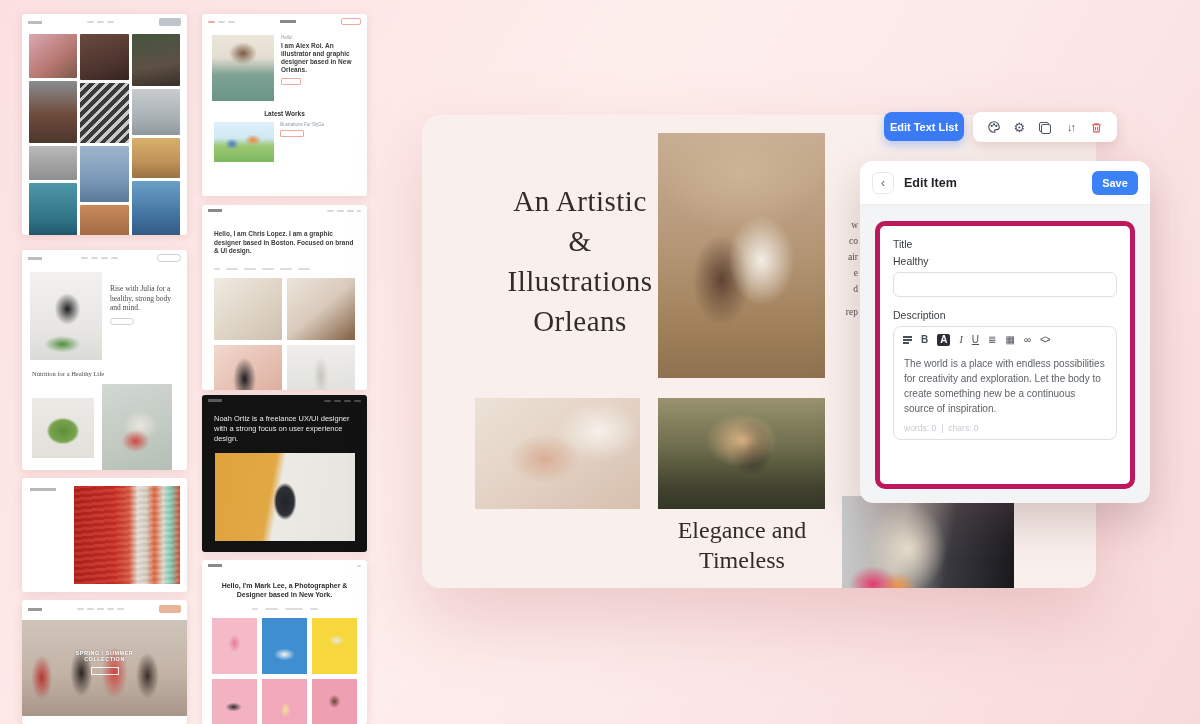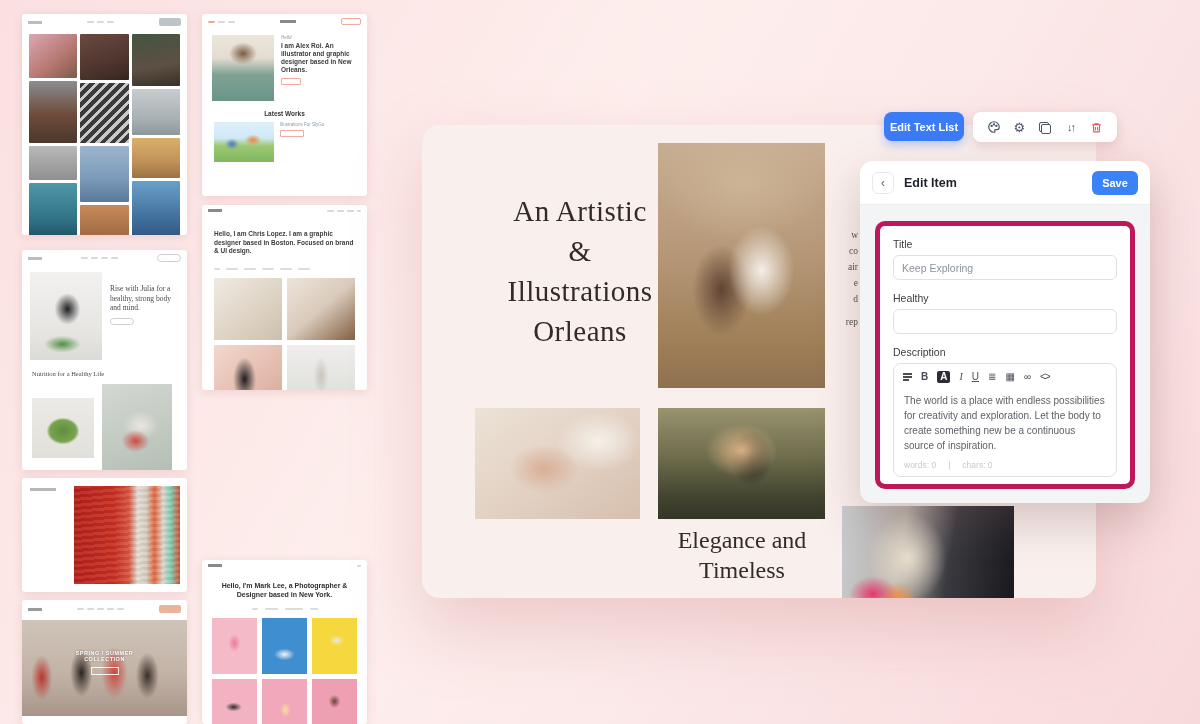--- a/index.html
+++ b/index.html
@@ -95,21 +95,21 @@
   .t7-btn { width:28px; height:8px; border:1px solid #fff; margin:5px auto 0; opacity:.9; }
 
   
   .t8-intro { font-size:7px; font-weight:bold; color:#2e2e2e; line-height:9px; text-align:center; padding:10px 16px 0; }
   .t8-filters { display:flex; gap:7px; justify-content:center; padding:9px 0 0; }
   .t8-filters .bar { width:13px; height:2px; background:#dcdcdc; }
   .t8-grid { display:grid; grid-template-columns:1fr 1fr 1fr; gap:5px; padding:8px 10px; }
   .t8-grid .ph { height:56px; }
 
   
-  .canvas { position:absolute; left:422px; top:125px; width:674px; height:473px;
+  .canvas { position:absolute; left:422px; top:115px; width:674px; height:473px;
     background:#f9efec; border-radius:18px; overflow:hidden;
     box-shadow:0 30px 70px rgba(196,116,116,.28); }
   .serif { font-family:"Liberation Serif", serif; color:#322c28; }
   .c-heading { position:absolute; left:36px; top:66px; width:244px; text-align:center;
     font-size:29px; line-height:40px; letter-spacing:.5px; cursor:pointer; }
   .c-caption { position:absolute; left:220px; top:400px; width:200px; text-align:center;
     font-size:24px; line-height:30px; cursor:pointer; }
   .c-frag { position:absolute; left:392px; top:102px; width:44px; text-align:right;
     font-size:9.5px; line-height:16px; color:#4c4c4c; }
   .c-frag .gap { height:7px; }
@@ -172,21 +172,21 @@
     padding:0 8px; font-size:10.5px; color:#8c939c; font-family:"Liberation Sans",sans-serif;
     background:#fff; outline:none; margin-bottom:12px; }
   .editor { border:1px solid #dde0e4; border-radius:8px; height:114px; position:relative; }
   .ed-toolbar { display:flex; align-items:center; gap:9px; padding:7px 9px 4px; color:#4a4f57; }
   .ed-ic { font-size:10px; cursor:pointer; line-height:10px; }
   .align-ic { display:inline-block; }
   .align-ic i { display:block; height:1.5px; background:#4a4f57; margin:1.5px 0; }
   .align-ic i:nth-child(1){width:9px;} .align-ic i:nth-child(2){width:9px;} .align-ic i:nth-child(3){width:6px;}
   .acolor { background:#2b2f33; color:#fff; border-radius:2px; padding:1px 3px; font-weight:bold; }
   .ed-text { padding:6px 10px; font-size:10px; line-height:15px; color:#5d6167; cursor:text; }
-  .ed-footer { position:absolute; left:10px; bottom:6px; font-size:8.5px; color:#c6cbd1; display:flex; gap:12px; }
+  .ed-footer { position:absolute; left:10px; bottom:6px; font-size:8.5px; color:#c6cbd1; display:flex; gap:5px; }
 </style>
 </head>
 <body>
 
 <div class="stage">
 
   <div class="thumb" style="left:22px;top:14px;width:165px;height:221px">
     <div class="mh">
       <div class="logo-bar"></div>
       <div class="navbars">
@@ -294,20 +294,33 @@
         <i class="bar"></i>
       </div>
     <div class="t4-grid">
       <div class="ph" style="background:linear-gradient(140deg,#efeae2,#ddd2c2 60%,#cdbfae)"></div>
       <div class="ph" style="background:linear-gradient(140deg,#ece5da,#d9cabb 50%,#8a6a4e 95%)"></div>
       <div class="ph" style="background:radial-gradient(16px 30px at 45% 55%,#1c1c1e 0%,rgba(28,28,30,0) 72%),linear-gradient(140deg,#f2d8ce,#e4bcae 60%,#d8a894)"></div>
       <div class="ph" style="background:radial-gradient(10px 26px at 50% 50%,#c8c4bc 0%,rgba(200,196,188,0) 75%),linear-gradient(180deg,#efeeec,#dcdcd8)"></div>
     </div>
   </div>
 
+  <div class="thumb t5" style="left:202px;top:395px;width:165px;height:157px">
+    <div class="mh">
+      <div class="logo-bar" style="background:#5a5a5a"></div>
+      <div class="navbars">
+          <i class="bar"></i>
+          <i class="bar"></i>
+          <i class="bar"></i>
+          <i class="bar"></i>
+        </div>
+    </div>
+    <div class="t5-intro">Noah Ortiz is a freelance UX/UI designer with a strong focus on user experience design.</div>
+    <div class="t5-photo"></div>
+  </div>
 
   <div class="thumb" style="left:22px;top:478px;width:165px;height:114px">
     <div class="t6-side">
       <div class="name"></div>
       <i class="bar"></i><i class="bar"></i><i class="bar" style="width:22px"></i>
       <div style="height:6px"></div>
       <i class="bar" style="width:14px"></i><i class="bar" style="width:14px"></i><i class="bar" style="width:14px"></i>
     </div>
     <div class="t6-paint"></div>
   </div>
@@ -409,21 +422,20 @@
   </div>
 
   <div class="panel">
     <div class="p-header">
       <button class="back-btn">‹</button>
       <span class="p-title">Edit Item</span>
       <button class="save-btn">Save</button>
     </div>
     <div class="p-card">
       <div class="f-label">Title</div>
-      <input class="f-input" value="Keep Exploring" style="">
       <div class="f-label">Healthy</div>
       <input class="f-input" value="" style="">
       <div class="f-label">Description</div>
       <div class="editor">
         <div class="ed-toolbar">
           <span class="align-ic">
               <i></i>
               <i></i>
               <i></i>
             </span>

